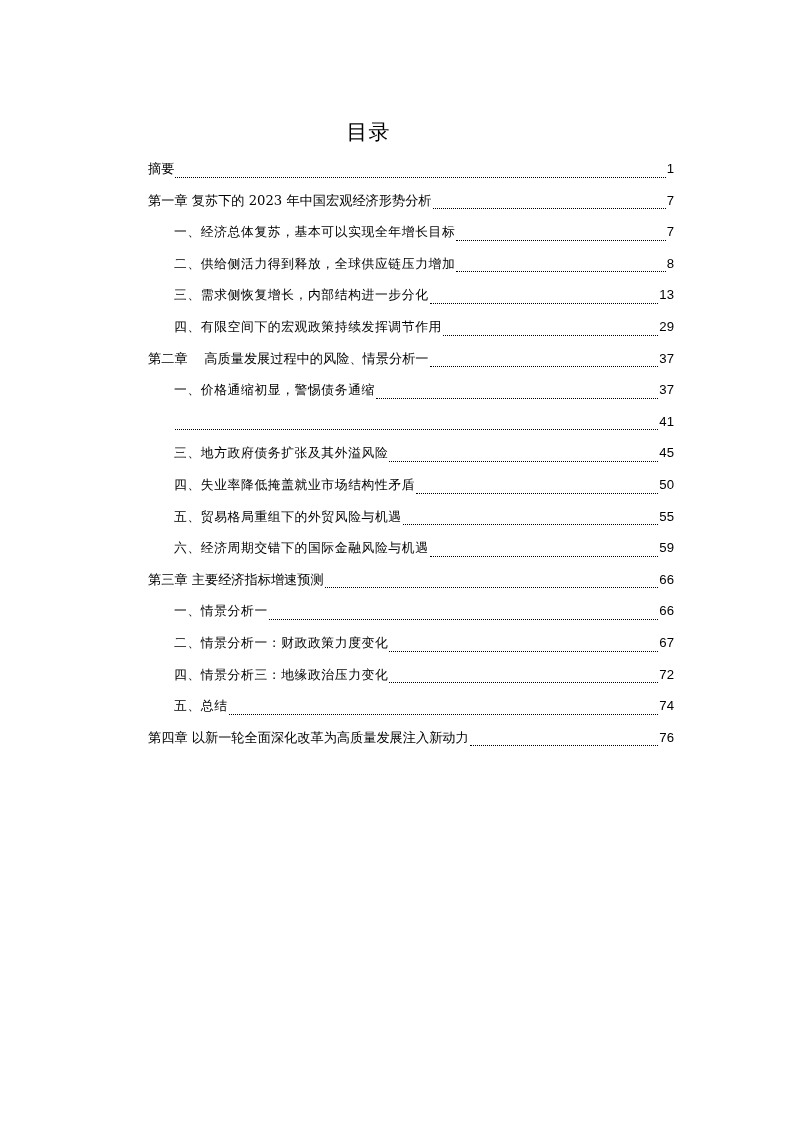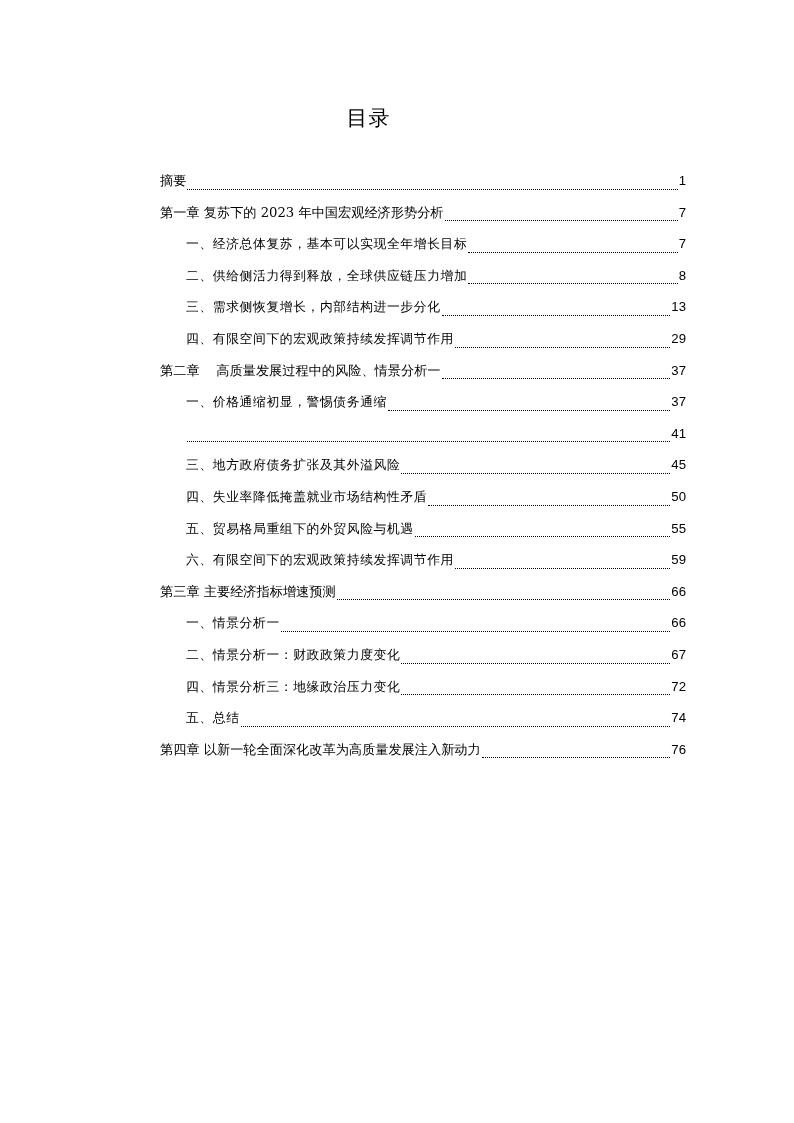--- a/index.html
+++ b/index.html
@@ -18,34 +18,34 @@
     .page {
       position: absolute;
       left: 0;
       top: 0;
       width: 794px;
       height: 1123px;
       background: #ffffff;
     }
     .toc-title {
       position: absolute;
-      top: 104px;
+      top: 118px;
       left: 0;
       width: 737px;
       text-align: center;
       font-size: 21px;
       letter-spacing: 1px;
       font-family: "DejaVu Sans", "Liberation Sans", sans-serif;
     }
     .toc-list {
       position: absolute;
       top: 157px;
       left: 148px;
       width: 526px;
-      margin: 12px;
+      margin: 0;
       padding: 0;
       list-style: none;
     }
     .toc-entry {
       display: flex;
       align-items: baseline;
       height: 31.6px;
       line-height: 24px;
       font-size: 13.2px;
       white-space: nowrap;
@@ -141,21 +141,21 @@
       <span class="label">四、失业率降低掩盖就业市场结构性矛盾</span>
       <span class="leader"></span>
       <span class="page-num">50</span>
     </li>
     <li class="toc-entry level-2">
       <span class="label">五、贸易格局重组下的外贸风险与机遇</span>
       <span class="leader"></span>
       <span class="page-num">55</span>
     </li>
     <li class="toc-entry level-2">
-      <span class="label">六、有限空间下的宏观政策持续发挥调节作用</span>
+      <span class="label">六、经济周期交错下的国际金融风险与机遇</span>
       <span class="leader"></span>
       <span class="page-num">59</span>
     </li>
     <li class="toc-entry level-1">
       <span class="label">第三章  主要经济指标增速预测</span>
       <span class="leader"></span>
       <span class="page-num">66</span>
     </li>
     <li class="toc-entry level-2">
       <span class="label">一、情景分析一</span>

